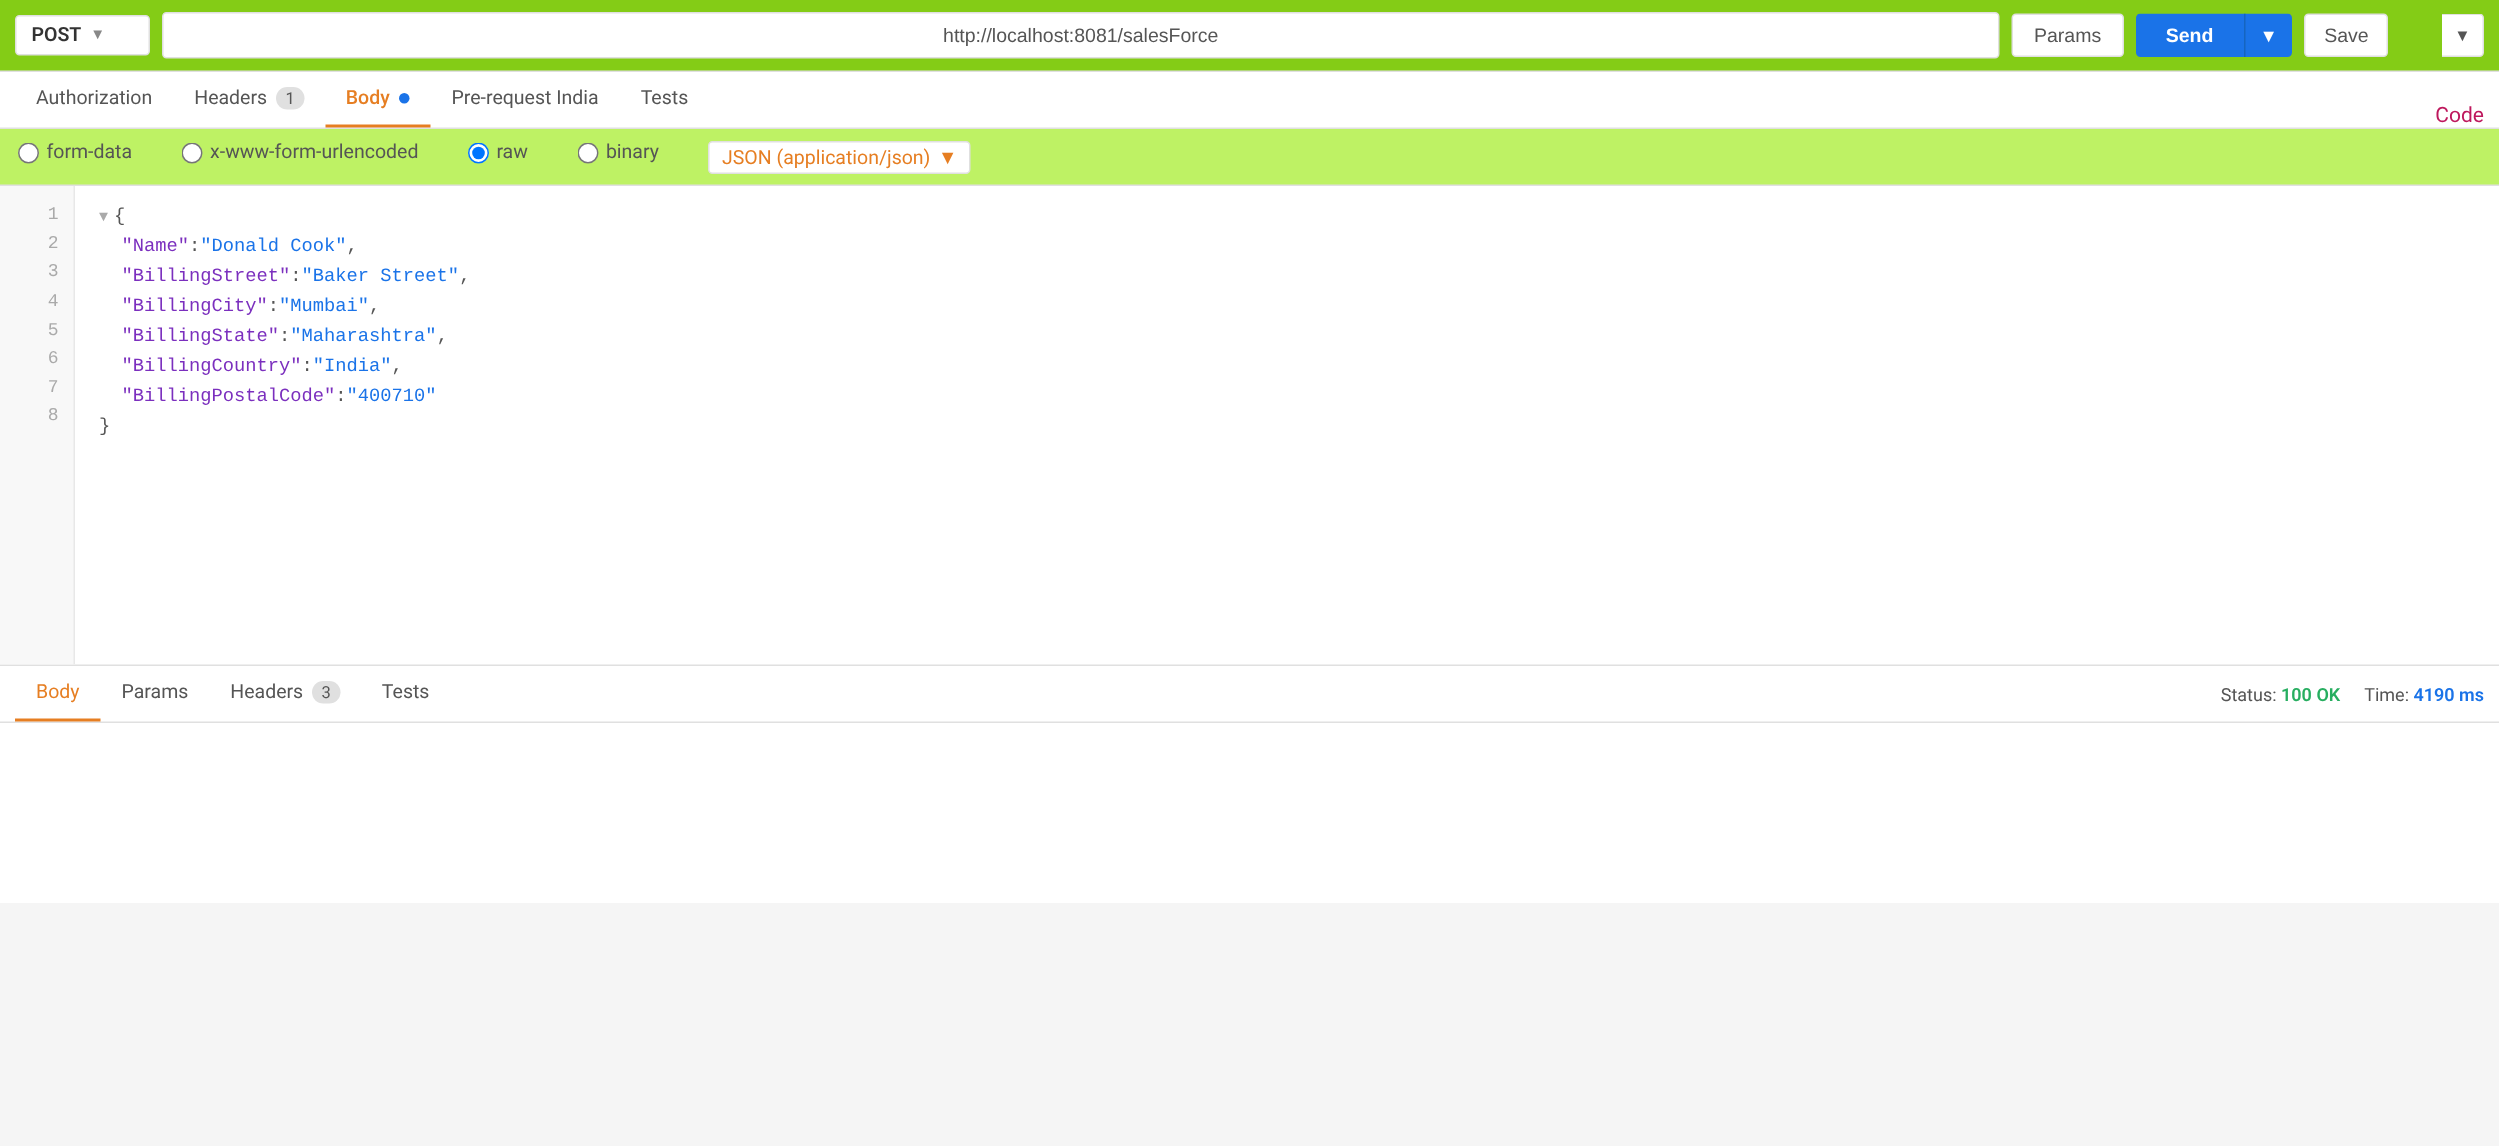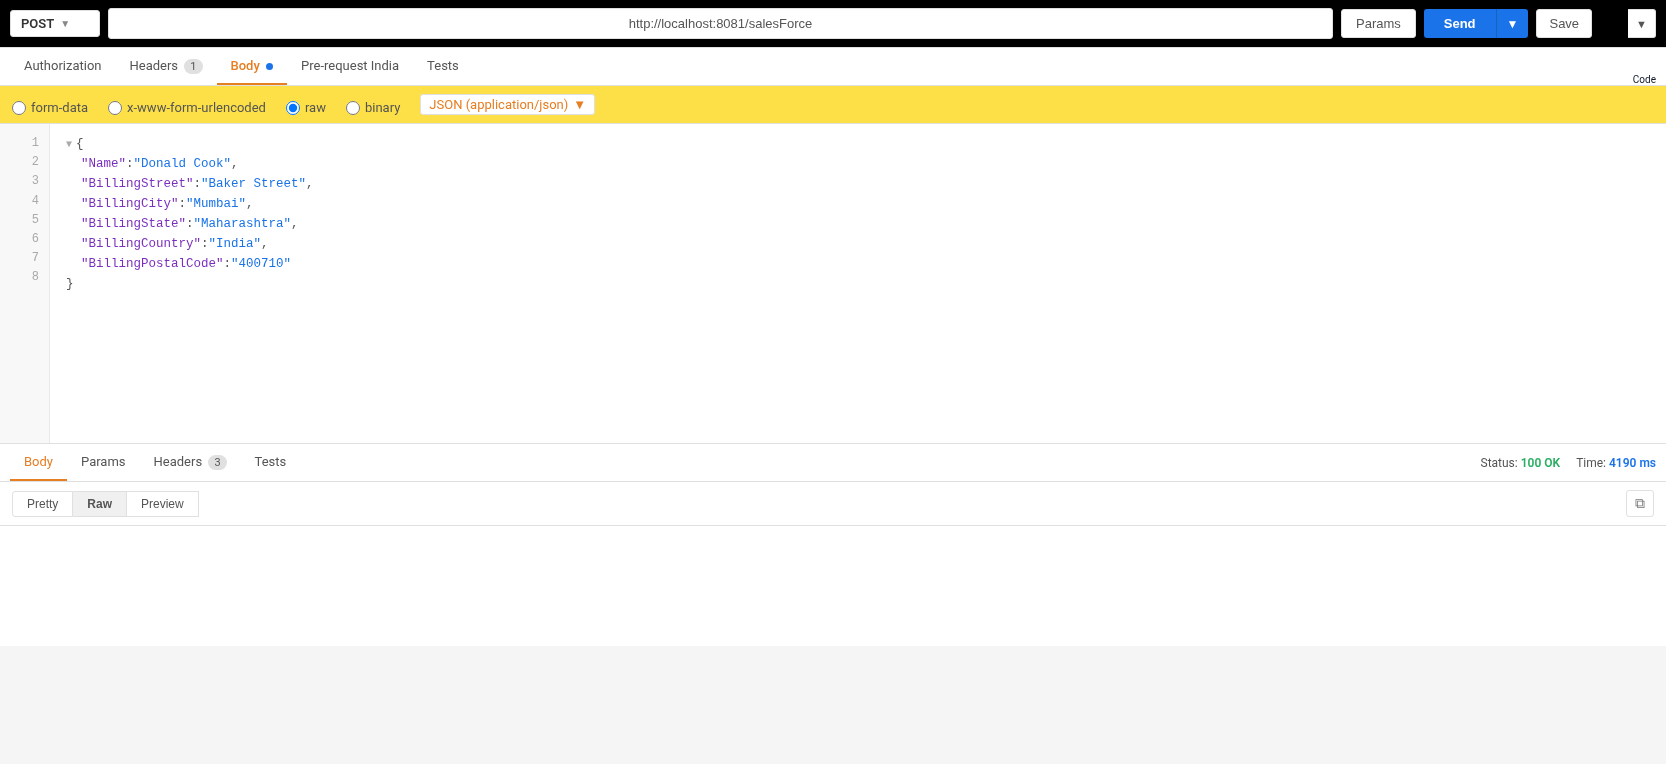--- a/index.html
+++ b/index.html
@@ -2,21 +2,21 @@
 <html><head>
   <meta charset="utf-8">
   <style>
     * { box-sizing: border-box; margin: 0; padding: 0; }
     body { font-family: -apple-system, BlinkMacSystemFont, 'Segoe UI', Roboto, sans-serif; font-size: 13px; background: #f5f5f5; color: #333; }
 
     
     .top-bar {
       display: flex;
       align-items: center;
-      background: #000000;
+      background: #84cc16;
       border-bottom: 1px solid #e0e0e0;
       padding: 6px 10px;
       gap: 8px;
       height: 48px;
     }
     .method-select {
       display: flex;
       align-items: center;
       border: 1px solid #e0e0e0;
       border-radius: 3px;
@@ -134,33 +134,33 @@
       display: inline-block;
       width: 7px;
       height: 7px;
       background: #1a73e8;
       border-radius: 50%;
       margin-left: 3px;
       vertical-align: middle;
     }
     .code-link {
       margin-left: auto;
-      color: #0f172a;
-      font-size: 10px;
+      color: #be185d;
+      font-size: 14px;
       cursor: pointer;
     }
 
     
     .body-options {
       display: flex;
-      align-items: flex-end;
-      background: #fde047;
+      align-items: flex-start;
+      background: #bef264;
       border-bottom: 1px solid #e0e0e0;
       padding: 8px 12px;
-      gap: 20px;
+      gap: 33px;
       height: 38px;
     }
     .radio-label {
       display: flex;
       align-items: center;
       gap: 5px;
       cursor: pointer;
       font-size: 13px;
       color: #555;
     }
@@ -405,23 +405,17 @@
     </div>
     <div class="resp-tab">
       <span>Tests</span>
     </div>
     <div class="status-area">
       <span>Status: <span class="status-ok">100 OK</span></span>
       <span>Time: <span class="time-val">4190 ms</span></span>
     </div>
   </div>
 
-  <div class="response-body-opts">
-    <button class="resp-opt-btn">Pretty</button>
-    <button class="resp-opt-btn active">Raw</button>
-    <button class="resp-opt-btn">Preview</button>
-    <button class="copy-icon-btn">⧉</button>
-  </div>
 
   <div class="response-content">
     <span></span>
   </div>
 </div>
 
 </body></html>

